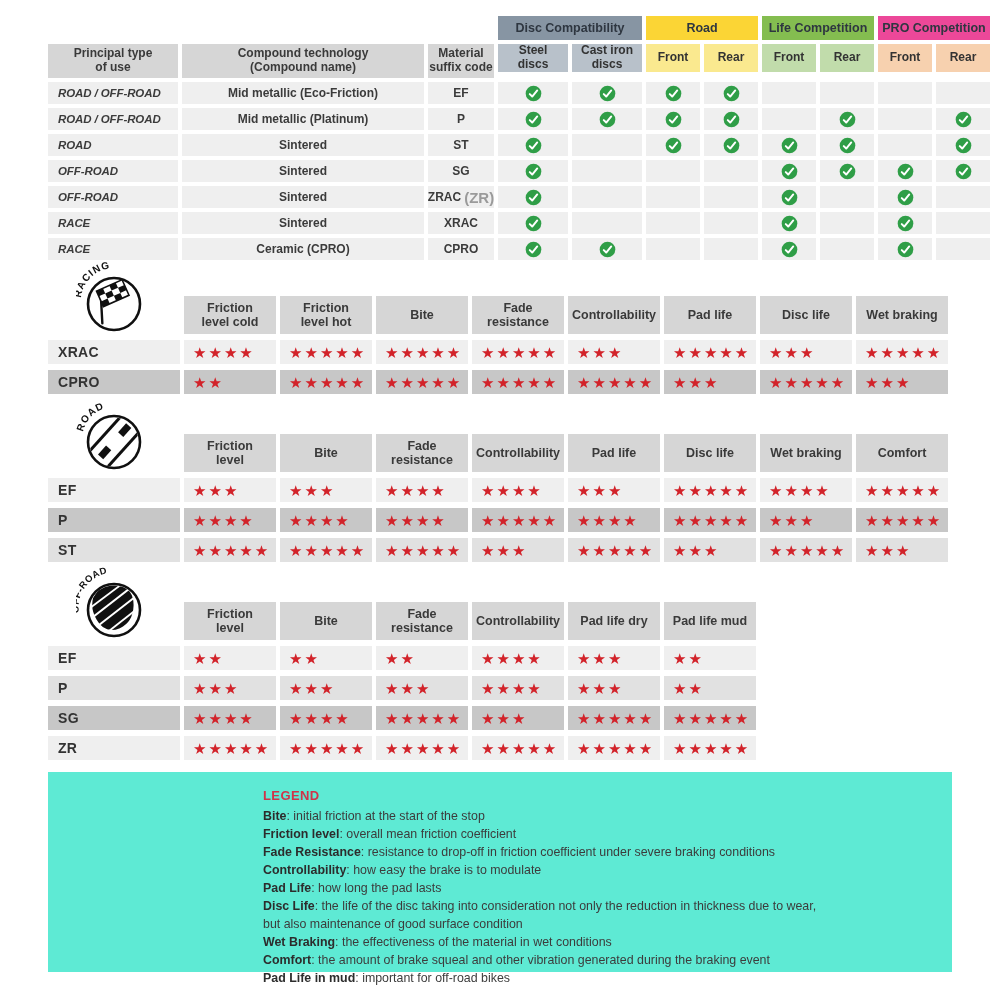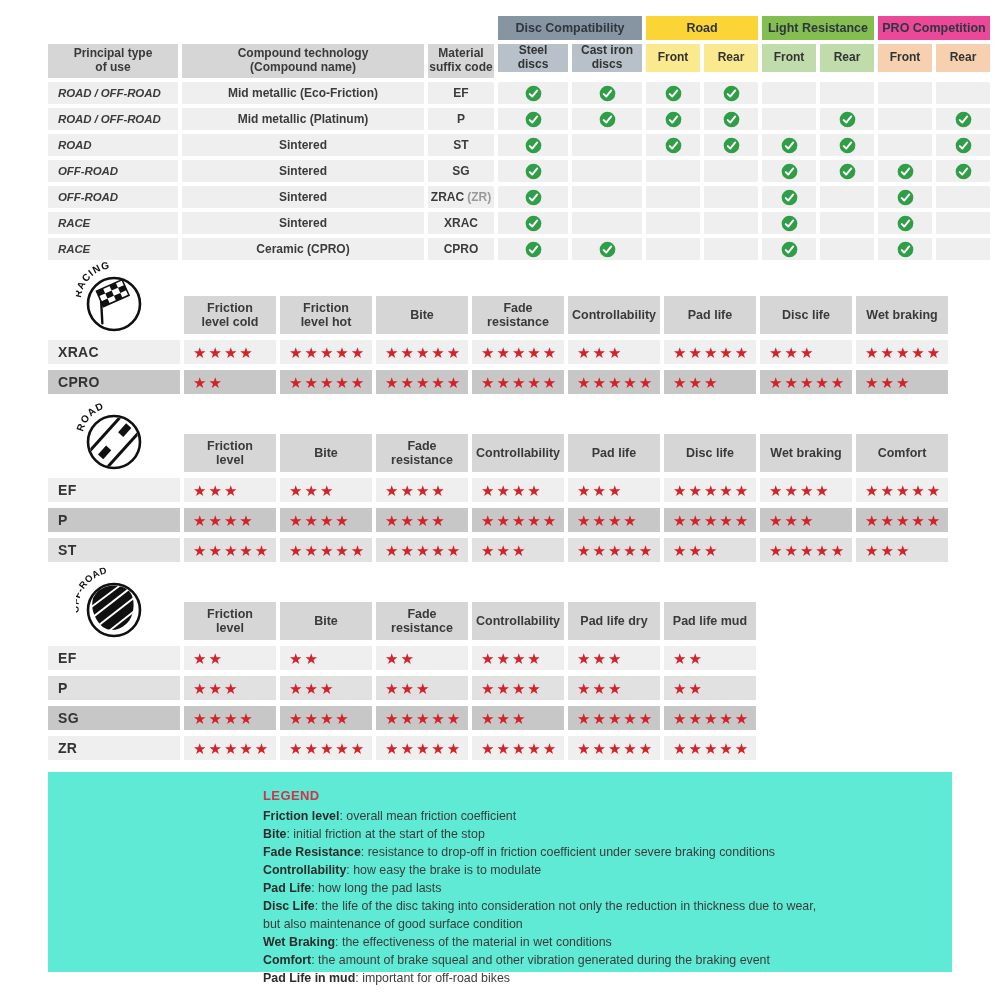--- a/index.html
+++ b/index.html
@@ -12,21 +12,21 @@
   .ghead{grid-column:span 2;height:24px;display:flex;align-items:center;justify-content:center;
          font-weight:bold;font-size:12.5px;color:#2e3640;}
   .colhead{height:34px;background:#d6d6d6;display:flex;align-items:center;justify-content:center;
            text-align:center;font-weight:bold;font-size:12px;line-height:1.15;white-space:pre-line;color:#3a3a3a;}
   .gsub{height:28px;display:flex;align-items:center;justify-content:center;text-align:center;
         font-weight:bold;font-size:12px;line-height:1.15;white-space:pre-line;color:#333;}
   .cell{height:22px;background:#efefef;display:flex;align-items:center;justify-content:center;font-size:12px;}
   .cell.use{justify-content:flex-start;padding-left:10px;font-weight:bold;font-size:11.5px;letter-spacing:-0.1px;font-style:italic;}
   .cell.tech{font-weight:600;}
   .cell.code{font-weight:bold;font-size:12px;}
-  .code-note{color:#9a9a9a;font-weight:600;font-size:12px;margin-left:3px;}
+  .code-note{color:#9a9a9a;font-weight:600;font-size:15px;margin-left:3px;}
 
   
   .rating{position:relative;}
   #racing-section{margin-top:36px;}
   #road-section,#offroad-section{margin-top:40px;}
   .icon-slot{position:absolute;left:28px;top:-36px;width:78px;height:78px;}
   .rgrid{display:grid;gap:6px 4px;}
   .rspacer{background:transparent;}
   .rhead{height:38px;background:#d6d6d6;display:flex;align-items:center;justify-content:center;
          text-align:center;font-weight:bold;font-size:12.5px;line-height:1.15;white-space:pre-line;
@@ -47,21 +47,21 @@
 </style>
 </head>
 <body>
 
 <div class="page">
 
   <div id="compat-grid">
       <div class="spacer3"></div>
       <div class="ghead" style="background: rgb(135, 149, 163);">Disc Compatibility</div>
       <div class="ghead" style="background: rgb(251, 213, 53);">Road</div>
-      <div class="ghead" style="background: rgb(132, 189, 80);">Light Resistance</div>
+      <div class="ghead" style="background: rgb(132, 189, 80);">Life Competition</div>
       <div class="ghead" style="background: #ec4899;">PRO Competition</div>
       <div class="colhead">Principal type
 of use</div>
       <div class="colhead">Compound technology
 (Compound name)</div>
       <div class="colhead">Material
 suffix code</div>
       <div class="gsub" style="background: rgb(184, 193, 202);">Steel
 discs</div>
       <div class="gsub" style="background: rgb(184, 193, 202);">Cast iron
@@ -604,22 +604,22 @@
         </div>
         <div class="rstars shade-light">
           <span class="stars">★★★★★</span>
         </div>
       </div>
   </section>
 
   <div id="legend-box">
     <div class="legend-title">LEGEND</div>
     <div id="legend-entries">
+        <div class="legend-line"><b>Bite</b>: initial friction at the start of the stop</div>
         <div class="legend-line"><b>Friction level</b>: overall mean friction coefficient</div>
-        <div class="legend-line"><b>Bite</b>: initial friction at the start of the stop</div>
         <div class="legend-line"><b>Fade Resistance</b>: resistance to drop-off in friction coefficient under severe braking conditions</div>
         <div class="legend-line"><b>Controllability</b>: how easy the brake is to modulate</div>
         <div class="legend-line"><b>Pad Life</b>: how long the pad lasts</div>
         <div class="legend-line"><b>Disc Life</b>: the life of the disc taking into consideration not only the reduction in thickness due to wear,
 but also maintenance of good surface condition</div>
         <div class="legend-line"><b>Wet Braking</b>: the effectiveness of the material in wet conditions</div>
         <div class="legend-line"><b>Comfort</b>: the amount of brake squeal and other vibration generated during the braking event</div>
         <div class="legend-line"><b>Pad Life in mud</b>: important for off-road bikes</div>
       </div>
   </div>

